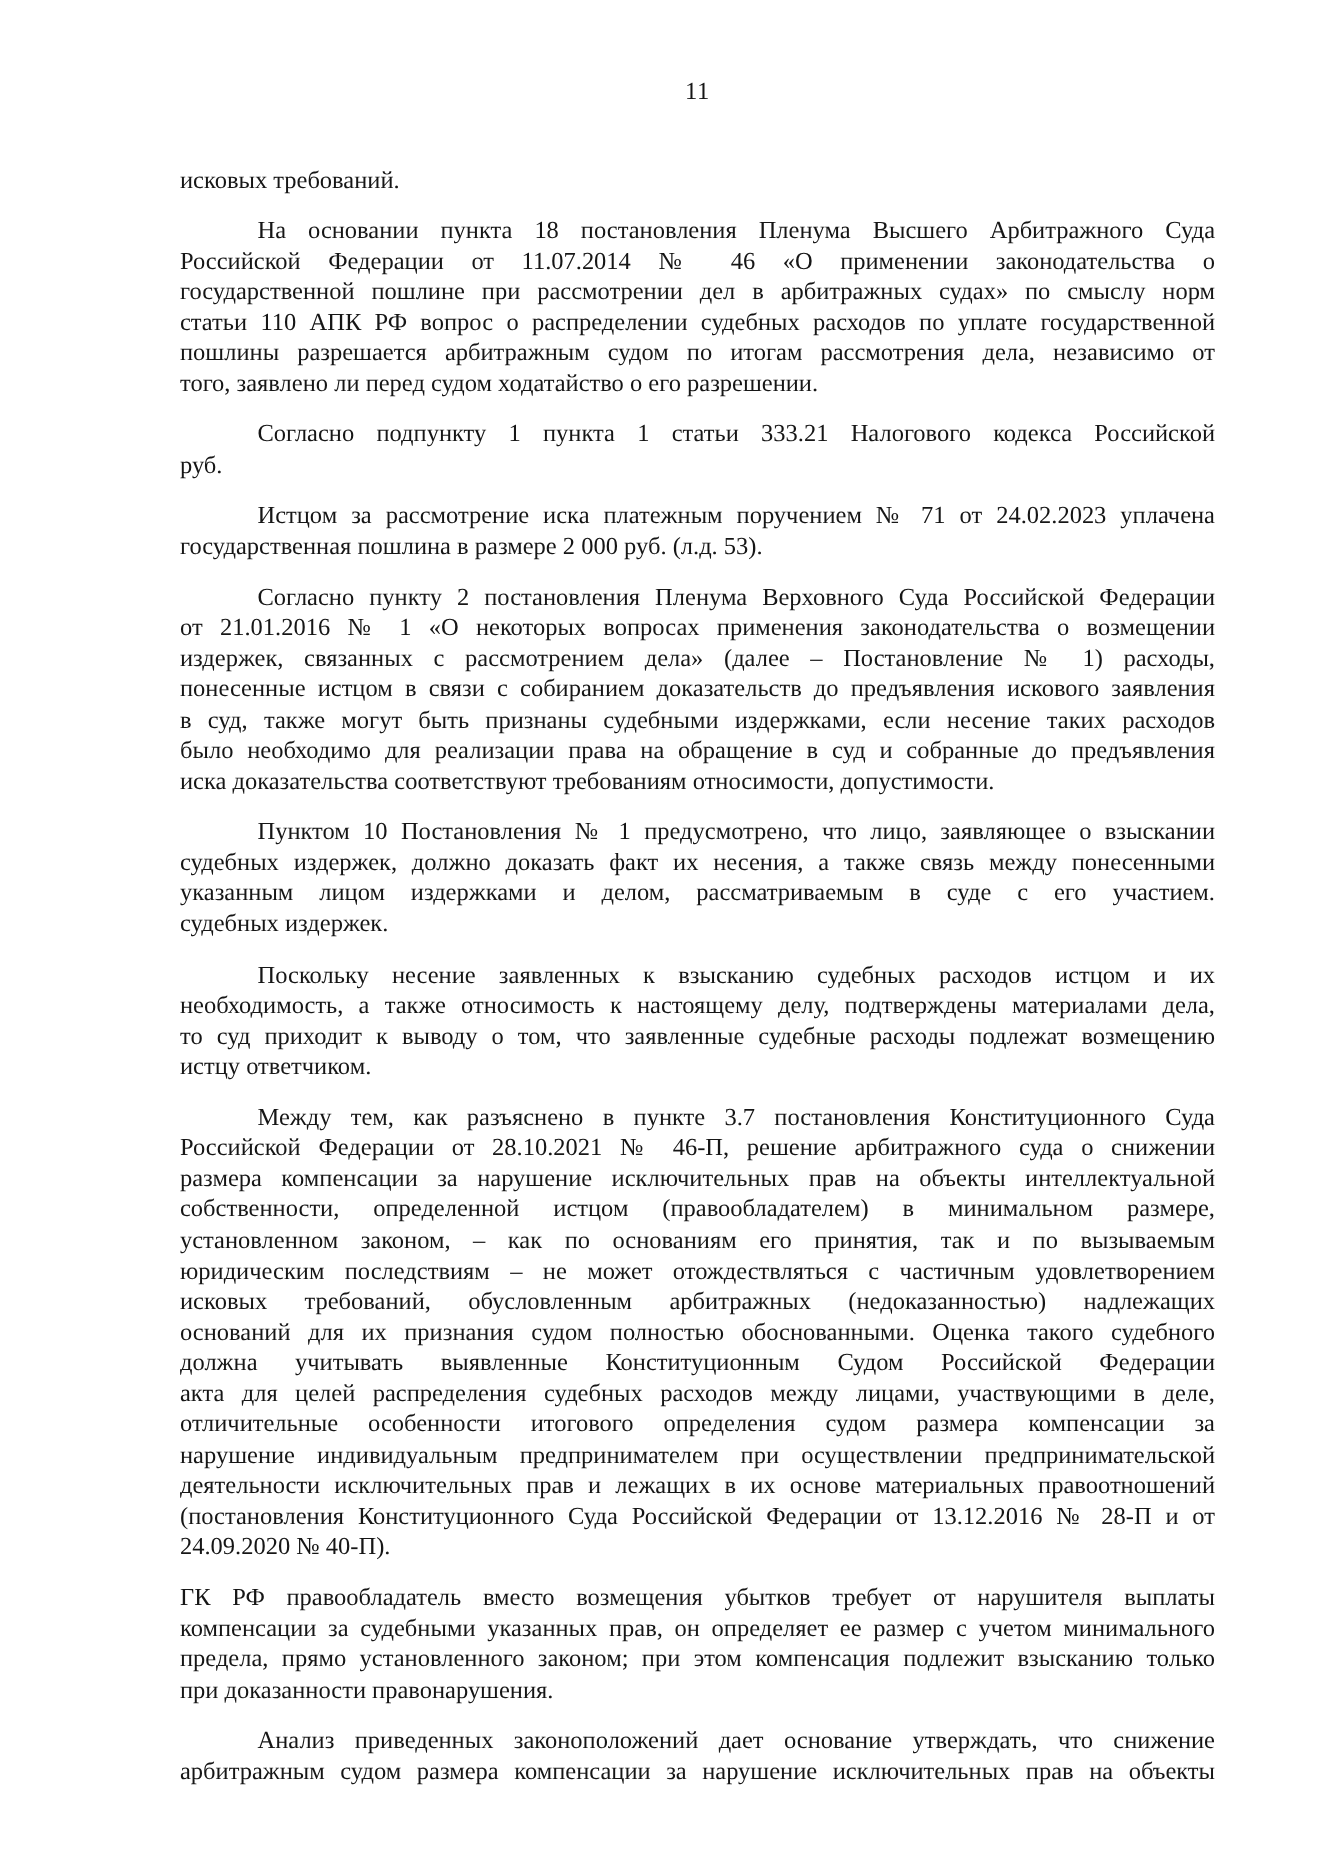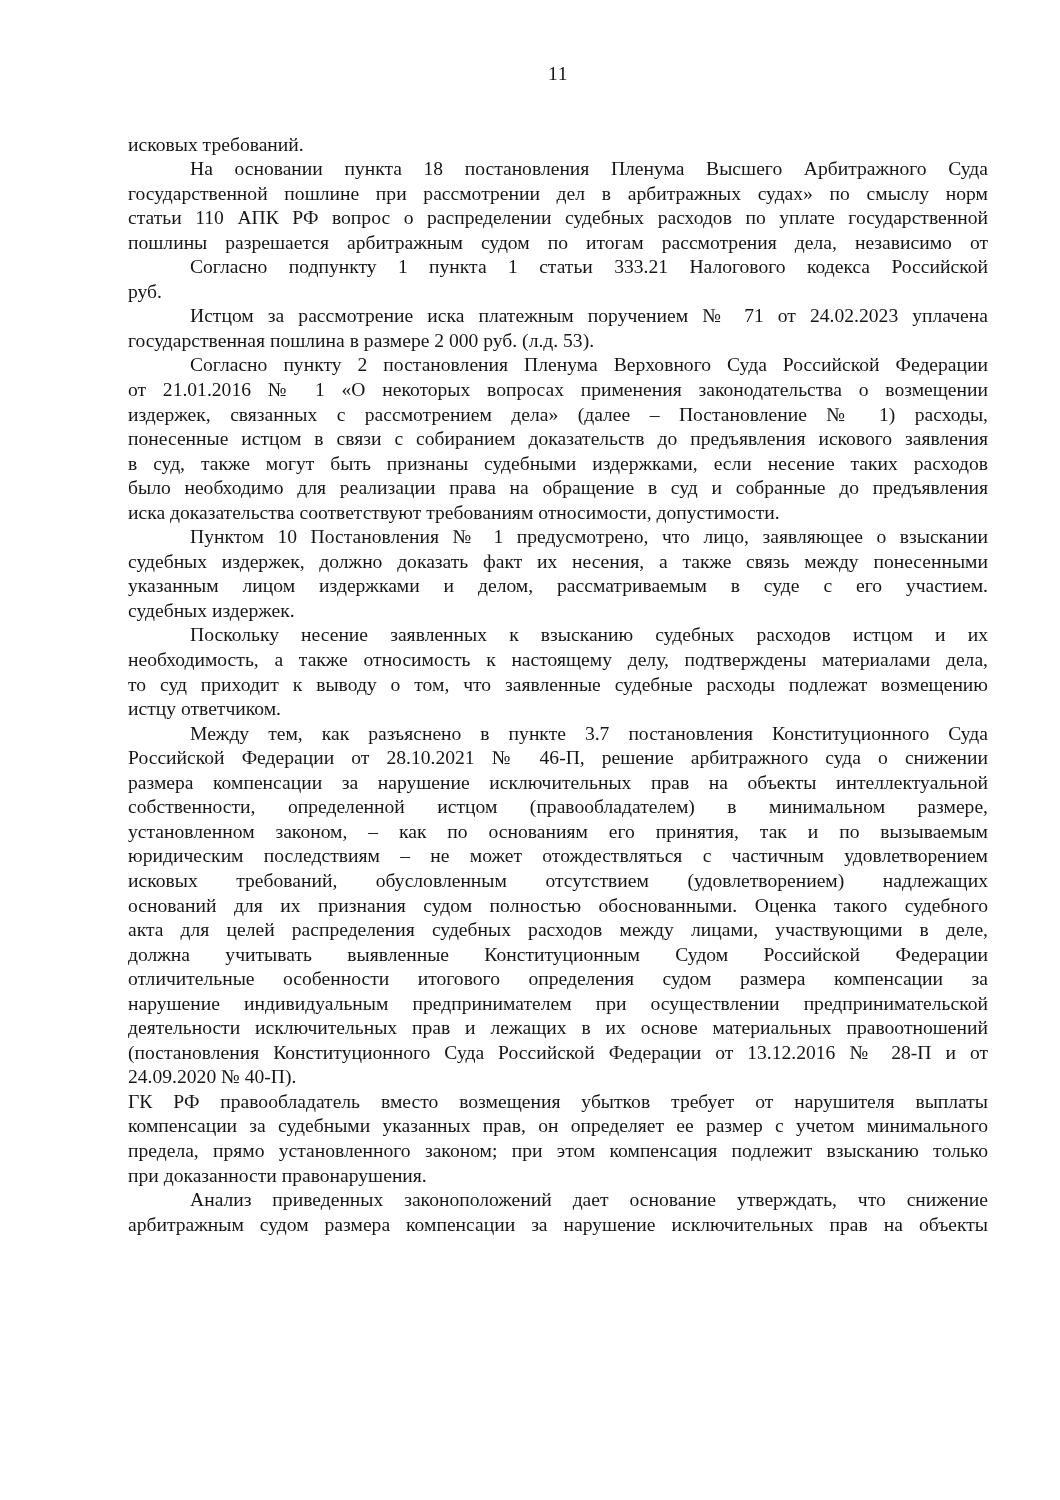--- a/index.html
+++ b/index.html
@@ -27,21 +27,21 @@
     line-height: 24.55px;
     text-align: center;
     letter-spacing: 0.5px;
   }
   .body-text {
     margin-top: 46px;
     font-size: 19.6px;
     line-height: 24.55px;
   }
   .paragraph {
-    margin: 0;
+    margin: 16px;
     padding: 0;
   }
   .line {
     height: 24.55px;
     text-align: justify;
     text-align-last: justify;
     white-space: normal;
     overflow: visible;
   }
   .line.last {
@@ -56,23 +56,25 @@
 
 <div class="page">
   <div class="text-block">
     <div class="page-number">11</div>
     <div class="body-text">
         <div class="paragraph">
           <div class="line last">исковых требований.</div>
         </div>
         <div class="paragraph">
           <div class="line indent">На основании пункта 18 постановления Пленума Высшего Арбитражного Суда</div>
+          <div class="line">Российской Федерации от 11.07.2014 № 46 «О применении законодательства о</div>
           <div class="line">государственной пошлине при рассмотрении дел в арбитражных судах» по смыслу норм</div>
           <div class="line">статьи 110 АПК РФ вопрос о распределении судебных расходов по уплате государственной</div>
           <div class="line">пошлины разрешается арбитражным судом по итогам рассмотрения дела, независимо от</div>
+          <div class="line last">того, заявлено ли перед судом ходатайство о его разрешении.</div>
         </div>
         <div class="paragraph">
           <div class="line indent">Согласно подпункту 1 пункта 1 статьи 333.21 Налогового кодекса Российской</div>
           <div class="line last">руб.</div>
         </div>
         <div class="paragraph">
           <div class="line indent">Истцом за рассмотрение иска платежным поручением № 71 от 24.02.2023 уплачена</div>
           <div class="line last">государственная пошлина в размере 2 000 руб. (л.д. 53).</div>
         </div>
         <div class="paragraph">
@@ -96,24 +98,24 @@
           <div class="line">то суд приходит к выводу о том, что заявленные судебные расходы подлежат возмещению</div>
           <div class="line last">истцу ответчиком.</div>
         </div>
         <div class="paragraph">
           <div class="line indent">Между тем, как разъяснено в пункте 3.7 постановления Конституционного Суда</div>
           <div class="line">Российской Федерации от 28.10.2021 № 46-П, решение арбитражного суда о снижении</div>
           <div class="line">размера компенсации за нарушение исключительных прав на объекты интеллектуальной</div>
           <div class="line">собственности, определенной истцом (правообладателем) в минимальном размере,</div>
           <div class="line">установленном законом, – как по основаниям его принятия, так и по вызываемым</div>
           <div class="line">юридическим последствиям – не может отождествляться с частичным удовлетворением</div>
-          <div class="line">исковых требований, обусловленным отсутствием (удовлетворением) надлежащих</div>
+          <div class="line">исковых требований, обусловленным арбитражных (недоказанностью) надлежащих</div>
           <div class="line">оснований для их признания судом полностью обоснованными. Оценка такого судебного</div>
+          <div class="line">должна учитывать выявленные Конституционным Судом Российской Федерации</div>
           <div class="line">акта для целей распределения судебных расходов между лицами, участвующими в деле,</div>
-          <div class="line">должна учитывать выявленные Конституционным Судом Российской Федерации</div>
           <div class="line">отличительные особенности итогового определения судом размера компенсации за</div>
           <div class="line">нарушение индивидуальным предпринимателем при осуществлении предпринимательской</div>
           <div class="line">деятельности исключительных прав и лежащих в их основе материальных правоотношений</div>
           <div class="line">(постановления Конституционного Суда Российской Федерации от 13.12.2016 № 28-П и от</div>
           <div class="line last">24.09.2020 № 40-П).</div>
         </div>
         <div class="paragraph">
           <div class="line">ГК РФ правообладатель вместо возмещения убытков требует от нарушителя выплаты</div>
           <div class="line">компенсации за судебными указанных прав, он определяет ее размер с учетом минимального</div>
           <div class="line">предела, прямо установленного законом; при этом компенсация подлежит взысканию только</div>

